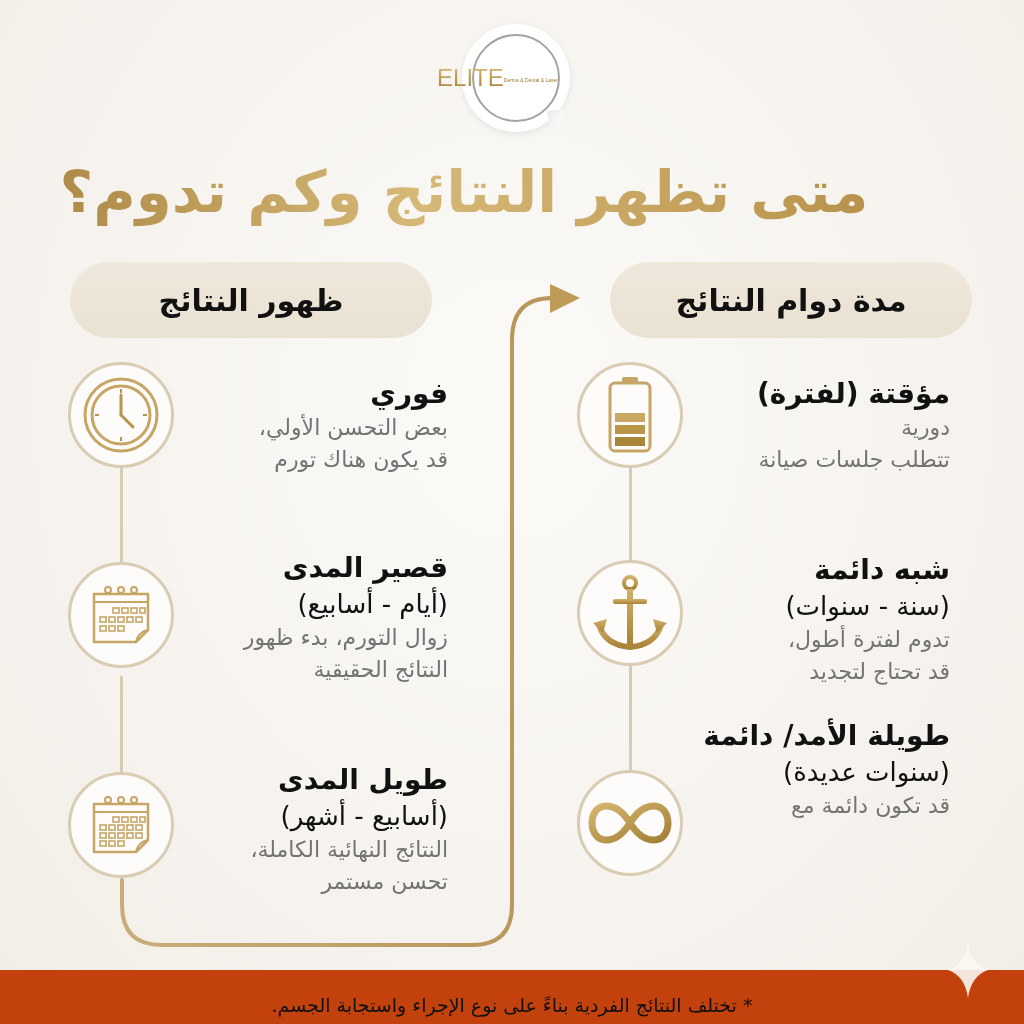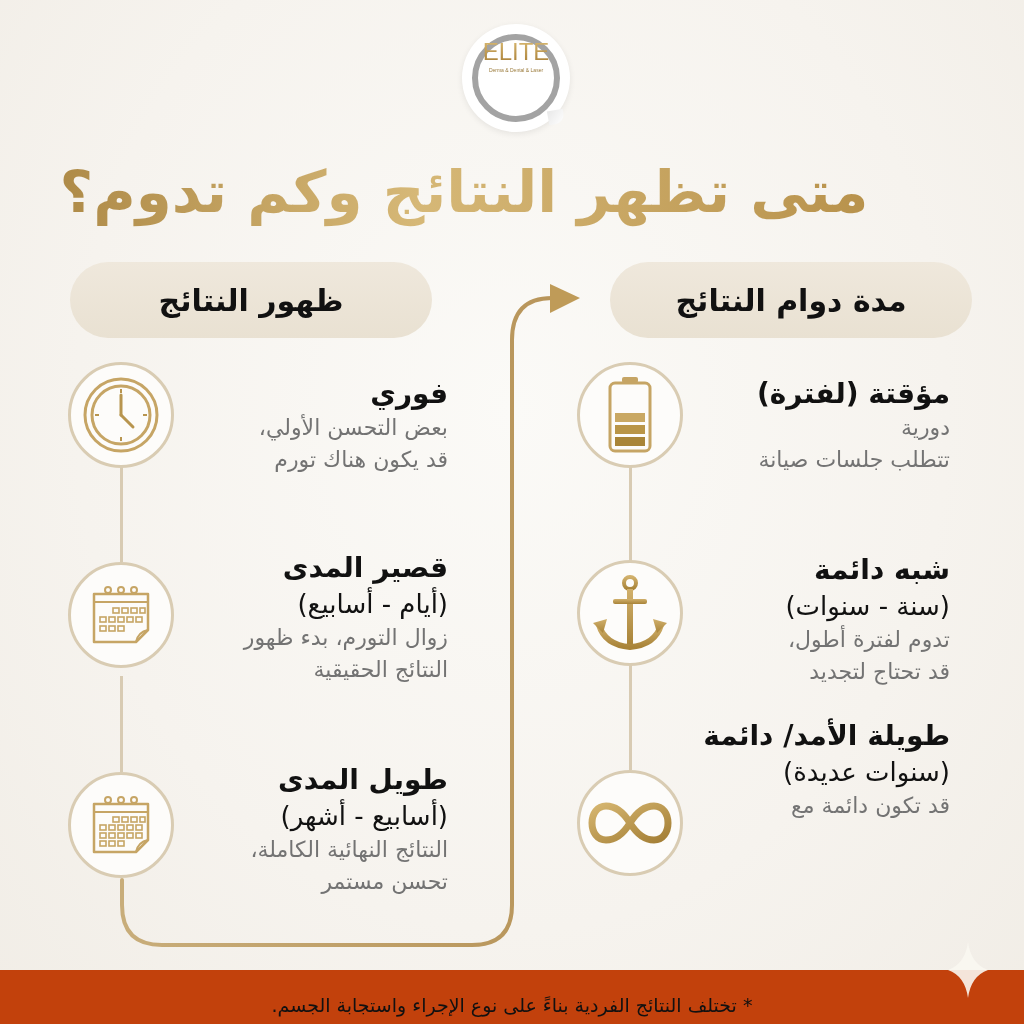--- a/index.html
+++ b/index.html
@@ -13,22 +13,22 @@
     .abs { position: absolute; }
 
     
     .logo-outer {
       left: 462px; top: 24px; width: 108px; height: 108px; border-radius: 50%;
       background: #fff;
       box-shadow: 0 2px 6px rgba(0,0,0,0.08);
     }
     .logo-ring {
       position: absolute; left: 10px; top: 10px; width: 88px; height: 88px; border-radius: 50%;
-      border: 6px solid #a3a3a3;
-      display: flex; flex-direction: column; align-items: center; justify-content: flex-start;
+      border: 2px solid #a3a3a3;
+      display: flex; align-items: center; justify-content: flex-end;
     }
     .logo-word {
       font-family: "Liberation Sans", sans-serif;
       font-size: 24px; letter-spacing: 0px; line-height: 1;
       color: #b8924a;
       background: linear-gradient(180deg, #d8b870 0%, #a87e36 100%);
       -webkit-background-clip: text; background-clip: text; -webkit-text-fill-color: transparent;
     }
     .logo-sub {
       font-family: "Liberation Sans", sans-serif;

